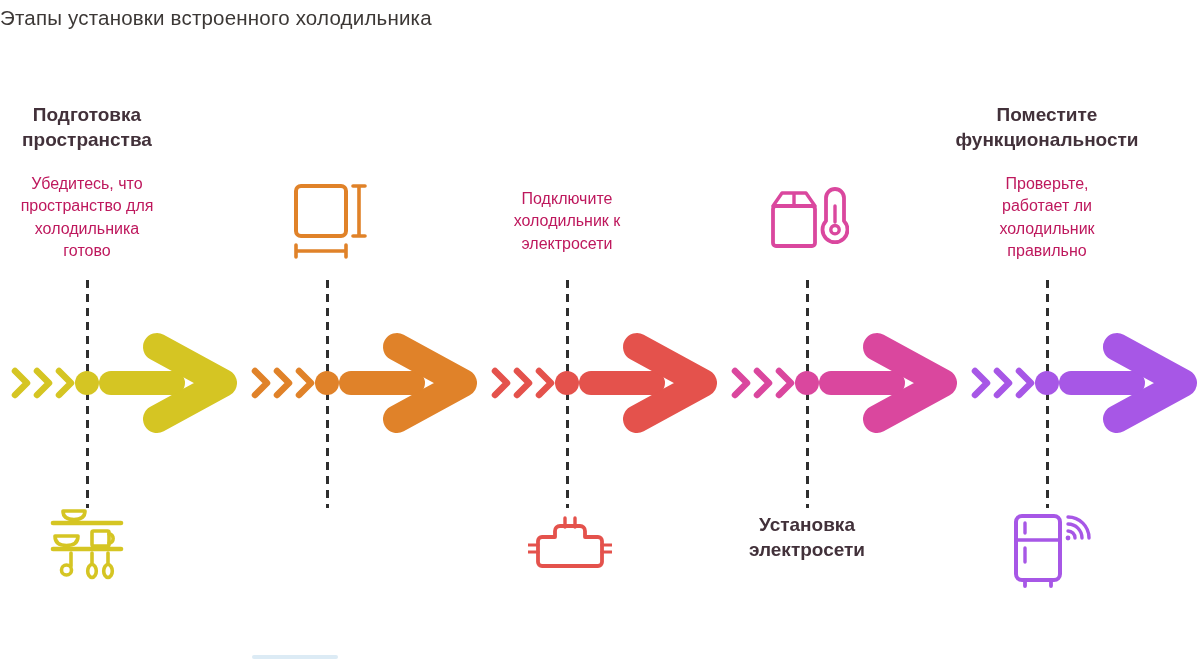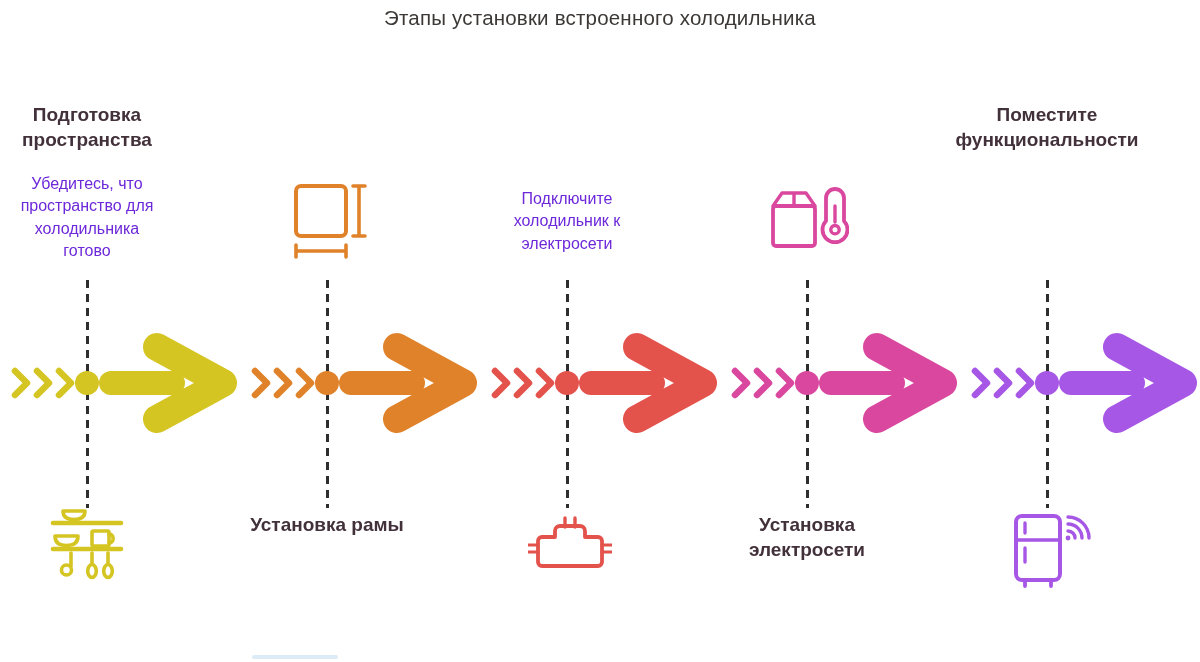--- a/index.html
+++ b/index.html
@@ -1,33 +1,33 @@
 <!DOCTYPE html>
 <html><head>
 <meta charset="utf-8">
 <style>
   html,body{margin:0;padding:0;background:#ffffff;}
   .canvas{
     position:relative;width:1200px;height:662px;background:#ffffff;
     font-family:"Liberation Sans", sans-serif;overflow:hidden;
   }
   .main-title{
-    position:absolute;top:6px;left:0;width:100%;text-align:center;
+    position:absolute;top:6px;left:0;width:100%;
     font-size:20.5px;color:#3c3836;letter-spacing:.2px;
   }
   .stage{position:absolute;top:0;width:240px;height:662px;}
   .s1{left:-33px}.s2{left:207px}.s3{left:447px}.s4{left:687px}.s5{left:927px}
 
   .stage-title{
     position:absolute;left:18px;right:18px;text-align:center;
     font-weight:bold;font-size:19px;line-height:1.33;color:#42313a;
   }
   .stage-desc{
     position:absolute;left:45px;right:45px;text-align:center;
-    font-size:16px;line-height:1.4;color:#6d28d9;
+    font-size:16px;line-height:1.4;color:#be185d;
   }
   .s1 .stage-title,.s5 .stage-title{top:102px}
   .s1 .stage-desc,.s5 .stage-desc{top:173px}
   .s3 .stage-title{top:116px}
   .s3 .stage-desc{top:188px}
   .s2 .stage-title,.s4 .stage-title{top:512px}
   .s2 .stage-desc,.s4 .stage-desc{top:585px}
 
   .dash{
     position:absolute;left:118.5px;top:280px;height:228px;width:3px;
@@ -100,21 +100,20 @@
         <path stroke-width="28" d="M150,22 L216,58 L150,94"></path>
       </g>
     </svg>
     <svg class="icon" viewBox="0 0 74 76">
       <g fill="none" stroke="currentColor" stroke-linecap="round" stroke-linejoin="round">
         <rect x="3" y="3" width="50" height="50" rx="5" stroke-width="4"></rect>
         <path stroke-width="3.6" d="M66,3 V53 M60,3 H72 M60,53 H72"></path>
         <path stroke-width="3.6" d="M3,68 H53 M3,62 V74 M53,62 V74"></path>
       </g>
     </svg>
-    <div class="stage-title">Установка рамы</div>
   </div>
 
   <div class="stage s3" style="--stage-color: #e4524c;">
     <div class="dash"></div>
     <svg class="arrow" viewBox="0 0 230 116">
       <g fill="none" stroke="currentColor" stroke-linecap="round" stroke-linejoin="round">
         <path stroke-width="6.5" d="M8,46 L20,58 L8,70"></path>
         <path stroke-width="6.5" d="M30,46 L42,58 L30,70"></path>
         <path stroke-width="6.5" d="M52,46 L64,58 L52,70"></path>
         <circle cx="80" cy="58" r="12" fill="currentColor" stroke="none"></circle>
@@ -162,20 +161,21 @@
       <g fill="none" stroke="currentColor" stroke-linecap="round" stroke-linejoin="round">
         <path stroke-width="6.5" d="M8,46 L20,58 L8,70"></path>
         <path stroke-width="6.5" d="M30,46 L42,58 L30,70"></path>
         <path stroke-width="6.5" d="M52,46 L64,58 L52,70"></path>
         <circle cx="80" cy="58" r="12" fill="currentColor" stroke="none"></circle>
         <path stroke-width="24" d="M104,58 H166"></path>
         <path stroke-width="28" d="M150,22 L216,58 L150,94"></path>
       </g>
     </svg>
     <div class="stage-title">Поместите функциональности</div>
+    <div class="stage-desc">Проверьте, работает ли холодильник правильно</div>
     <svg class="icon" viewBox="0 0 90 80">
       <g fill="none" stroke="currentColor" stroke-linecap="round" stroke-linejoin="round">
         <rect x="4" y="4" width="44" height="64" rx="6" stroke-width="4"></rect>
         <path stroke-width="3.4" d="M4,28 H48"></path>
         <path stroke-width="3.4" d="M13,11 V21 M13,36 V50"></path>
         <path stroke-width="3.8" d="M13,68 v6 M39,68 v6"></path>
         <circle cx="56" cy="26" r="2.4" fill="currentColor" stroke="none"></circle>
         <path stroke-width="3.4" d="M56,19 a7,7 0 0 1 7,7"></path>
         <path stroke-width="3.4" d="M56,12 a14,14 0 0 1 14,14"></path>
         <path stroke-width="3.4" d="M56,5 a21,21 0 0 1 21,21"></path>

